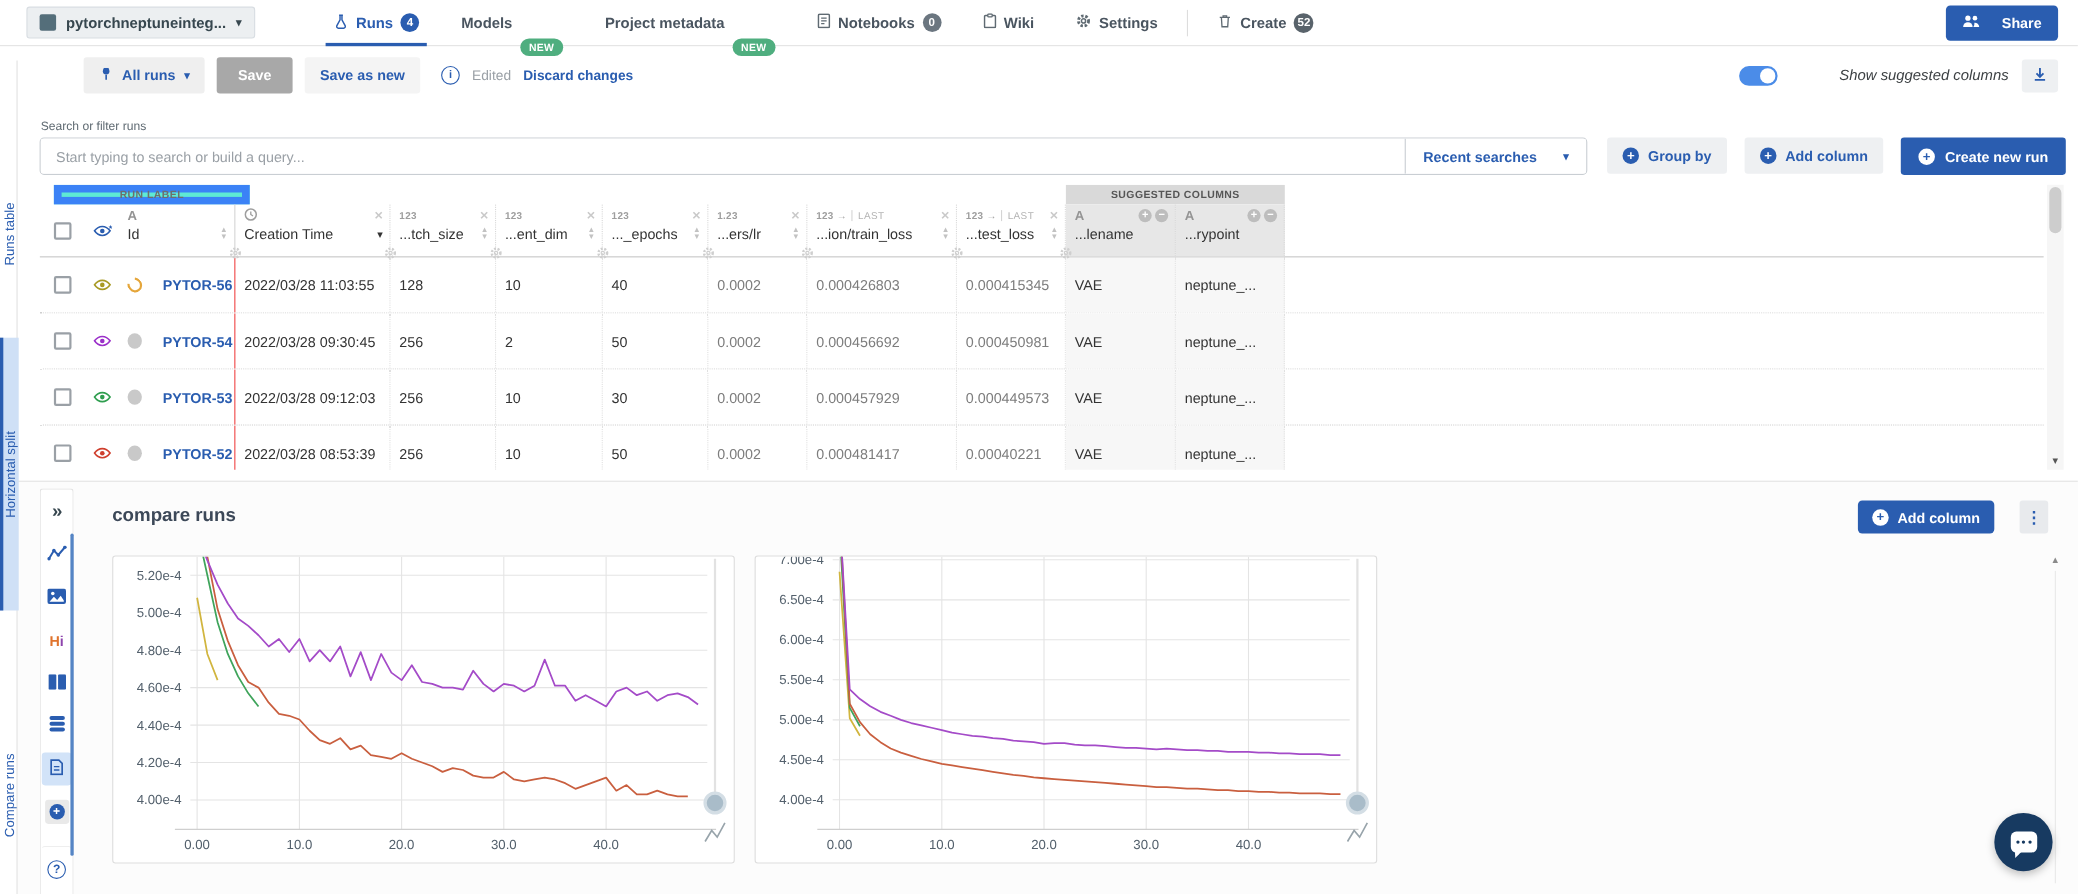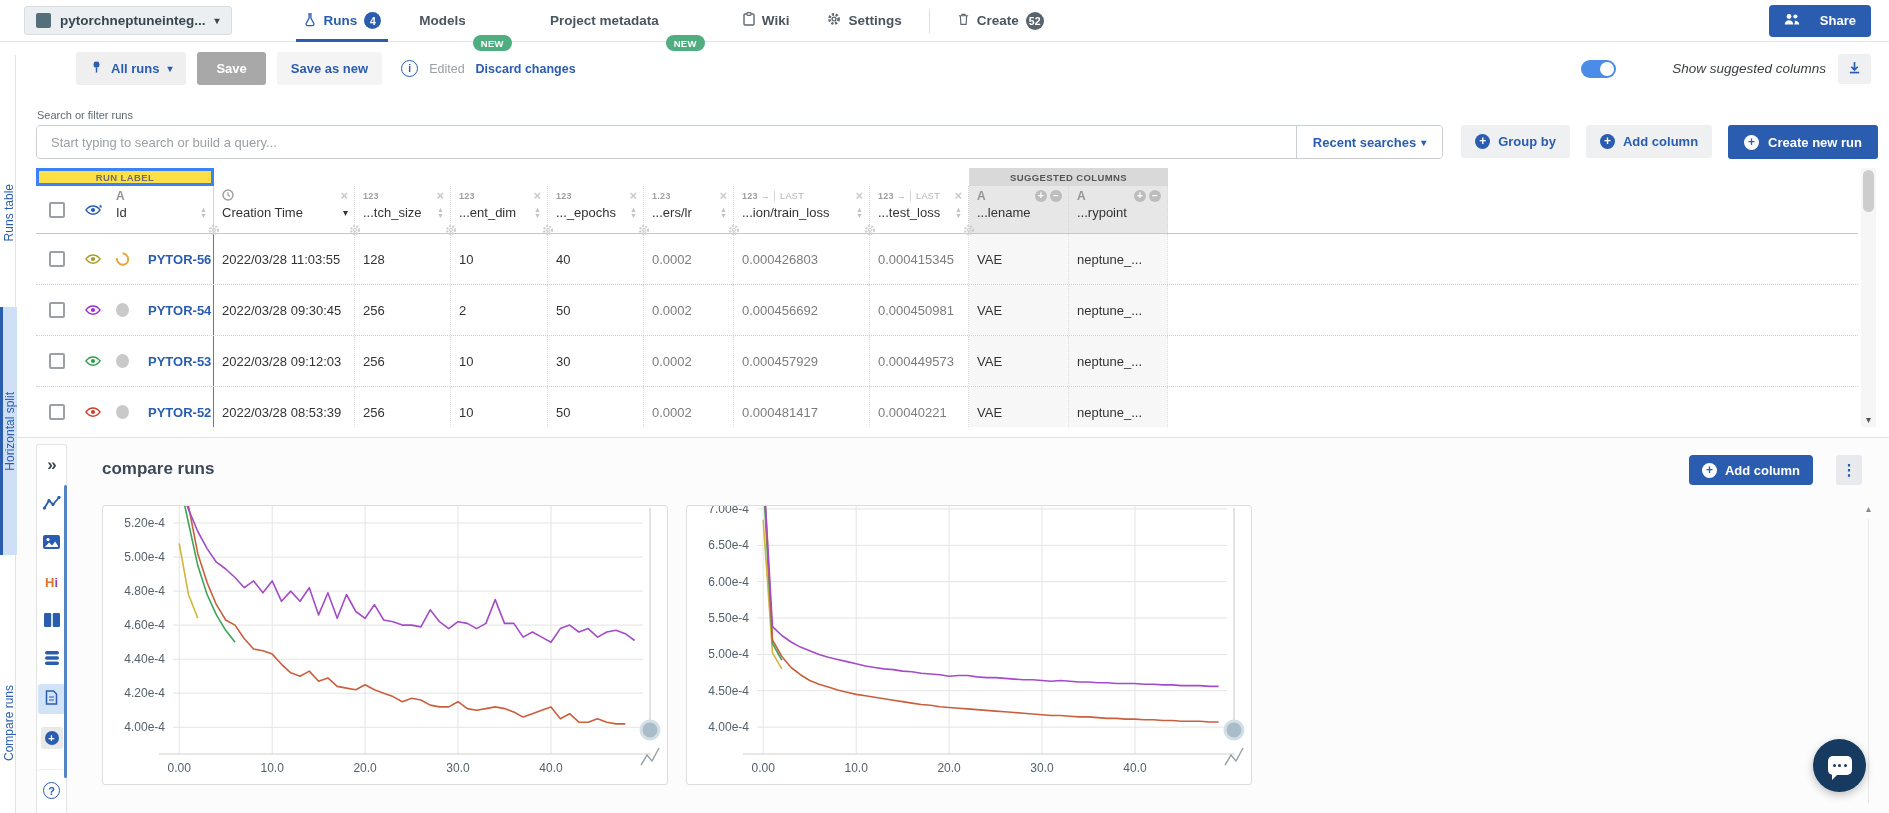--- a/index.html
+++ b/index.html
@@ -34,31 +34,31 @@
   .toggle .knob { position:absolute; right:2px; top:2px; width:14px; height:14px; border-radius:50%; background:#fff; }
   .toggle-label { font-style:italic; font-size:13.5px; color:#3c4043;margin-left:44px; }
   .icon-btn { width:33px; height:30px; background:#eef0f2; border:none; border-radius:3px; display:flex; align-items:center; justify-content:center; cursor:pointer; }
 
   
   .search-label { position:absolute; top:109px; left:37px; font-size:11px; color:#5f6a72; }
   .search-row { position:absolute; top:125px; left:36px; right:11px; height:34px; display:flex; align-items:stretch; }
   .search-box { flex:1; max-width:1429px; border:1px solid #c9ced3; border-radius:4px; background:#fff; display:flex; align-items:stretch; overflow:hidden; }
   .search-box input { flex:1; border:none; outline:none; padding:0 14px; font-size:13px; color:#333; font-family:inherit; }
   .search-box input::placeholder { color:#9aa0a6; }
-  .recent-btn { border:none; border-left:1px solid #c9ced3; background:#fff; color:#2a5db0; font-weight:bold; font-size:13px; padding:0 16px; display:flex; align-items:center; gap:5px; cursor:pointer; font-family:inherit; }
+  .recent-btn { border:none; border-left:1px solid #c9ced3; background:#fff; color:#2a5db0; font-weight:bold; font-size:13px; padding:0 16px; display:flex; align-items:center; gap:24px; cursor:pointer; font-family:inherit; }
   .plus-ico-blue { width:15px; height:15px; border-radius:50%; background:#2a5db0; color:#fff; font-size:12px; line-height:15px; text-align:center; font-weight:bold; flex:none; }
   .plus-ico-white { width:15px; height:15px; border-radius:50%; background:#fff; color:#2a5db0; font-size:12px; line-height:15px; text-align:center; font-weight:bold; flex:none; }
   .search-actions { display:flex; align-items:stretch; margin-left:18px; gap:16px; }
   .btn-primary { background:#2a5db0; color:#fff; font-weight:bold; font-size:13px; border:none; border-radius:3px; padding:0 16px; display:flex; align-items:center; gap:9px; cursor:pointer; font-family:inherit; }
 
   
   .runs-table { position:absolute; top:168px; left:36px; width:1822px; height:259px; overflow:hidden; }
   .t-grouprow { position:relative; height:18px; }
   .g-box { position:absolute; top:0; height:18px; font-size:9.5px; color:#6e6e6e; letter-spacing:.4px; display:flex; align-items:center; justify-content:center; font-weight:bold; }
-  .g-runlabel { left:0; width:178px; border:3px solid #3b82f6; background:#fde047; }
+  .g-runlabel { left:13px; width:178px; border:7px solid #3b82f6; background:#5eead4; }
   .g-suggested { left:933px; width:199px; background:#d9d9d9; color:#555; }
   .t-header { display:flex; height:48px; border-bottom:1px solid #c6c6c6; position:relative; background:#fff; }
   .h-cell { position:relative; height:100%; padding:3px 6px 2px 8px; border-right:1px dotted #d8d8d8; }
   .h-cell.noborder { border-right:none; }
   .h-cell.solid { border-right:1px solid #d4d4d4; }
   .h-cell.suggested { background:#e7e7e7; }
   .h-top { display:flex; align-items:center; height:14px; font-size:9px; color:#9e9e9e; gap:4px; }
   .h-type { font-weight:bold; letter-spacing:.3px; }
   .h-type-a { font-size:12px; font-weight:bold; color:#949494; }
   .h-agg { color:#b3b3b3; border-left:1px solid #d5d5d5; padding-left:5px; font-size:9px; letter-spacing:.4px; }
@@ -147,20 +147,28 @@
         <span>Runs</span>
         <span class="badge-count-blue">4</span>
       </div>
       <div class="tab">
         <span>Models</span>
         <span class="badge-new">NEW</span>
       </div>
       <div class="tab">
         <span>Project metadata</span>
         <span class="badge-new">NEW</span>
+      </div>
+      <div class="tab">
+        <span><svg width="12" height="14" viewBox="0 0 12 14">
+            <rect x="1" y="1" width="10" height="12" rx="1" fill="none" stroke="#5f6a72" stroke-width="1.4"></rect>
+            <path d="M3.5 4.5h5M3.5 7h5M3.5 9.5h3" stroke="#5f6a72" stroke-width="1.1"></path>
+          </svg></span>
+        <span>Notebooks</span>
+        <span class="badge-count-gray">0</span>
       </div>
       <div class="tab">
         <span><svg width="12" height="14" viewBox="0 0 12 14">
             <rect x="1" y="2" width="10" height="11" rx="1" fill="none" stroke="#5f6a72" stroke-width="1.4"></rect>
             <rect x="4" y="0.7" width="4" height="2.6" rx="0.8" fill="#fff" stroke="#5f6a72" stroke-width="1.2"></rect>
           </svg></span>
         <span>Wiki</span>
       </div>
       <div class="tab">
         <span><svg width="14" height="14" viewBox="0 0 14 14">

